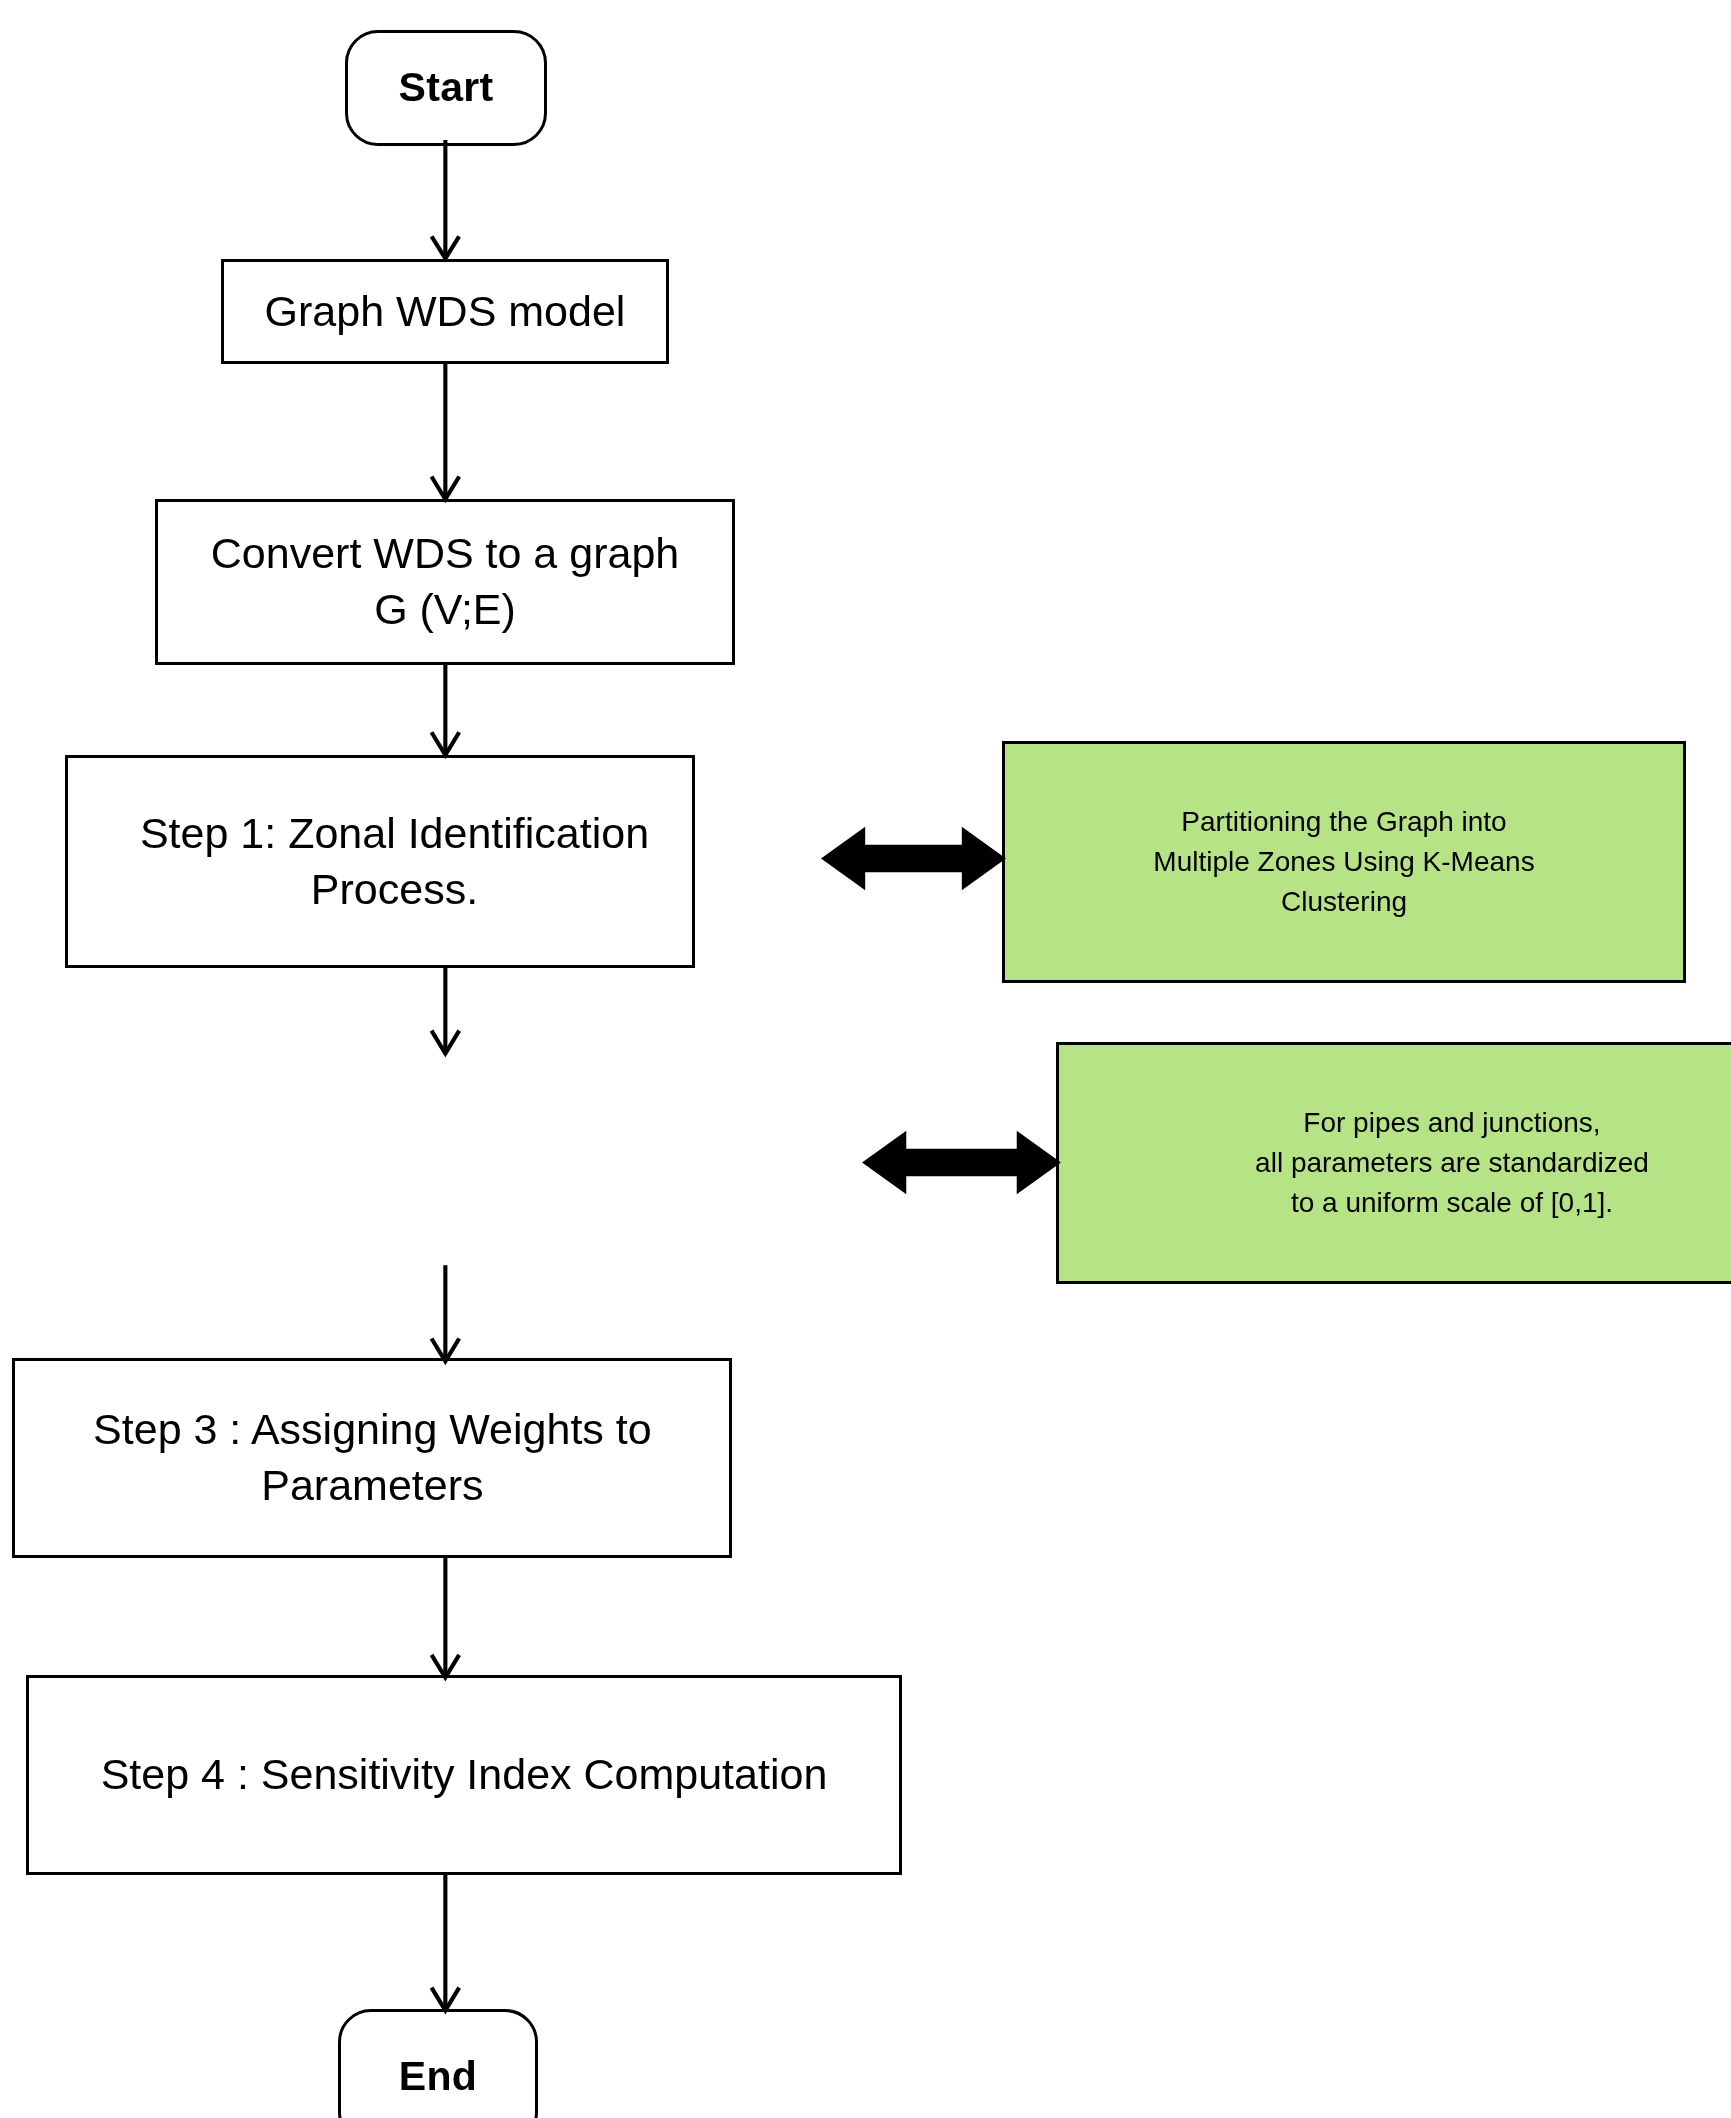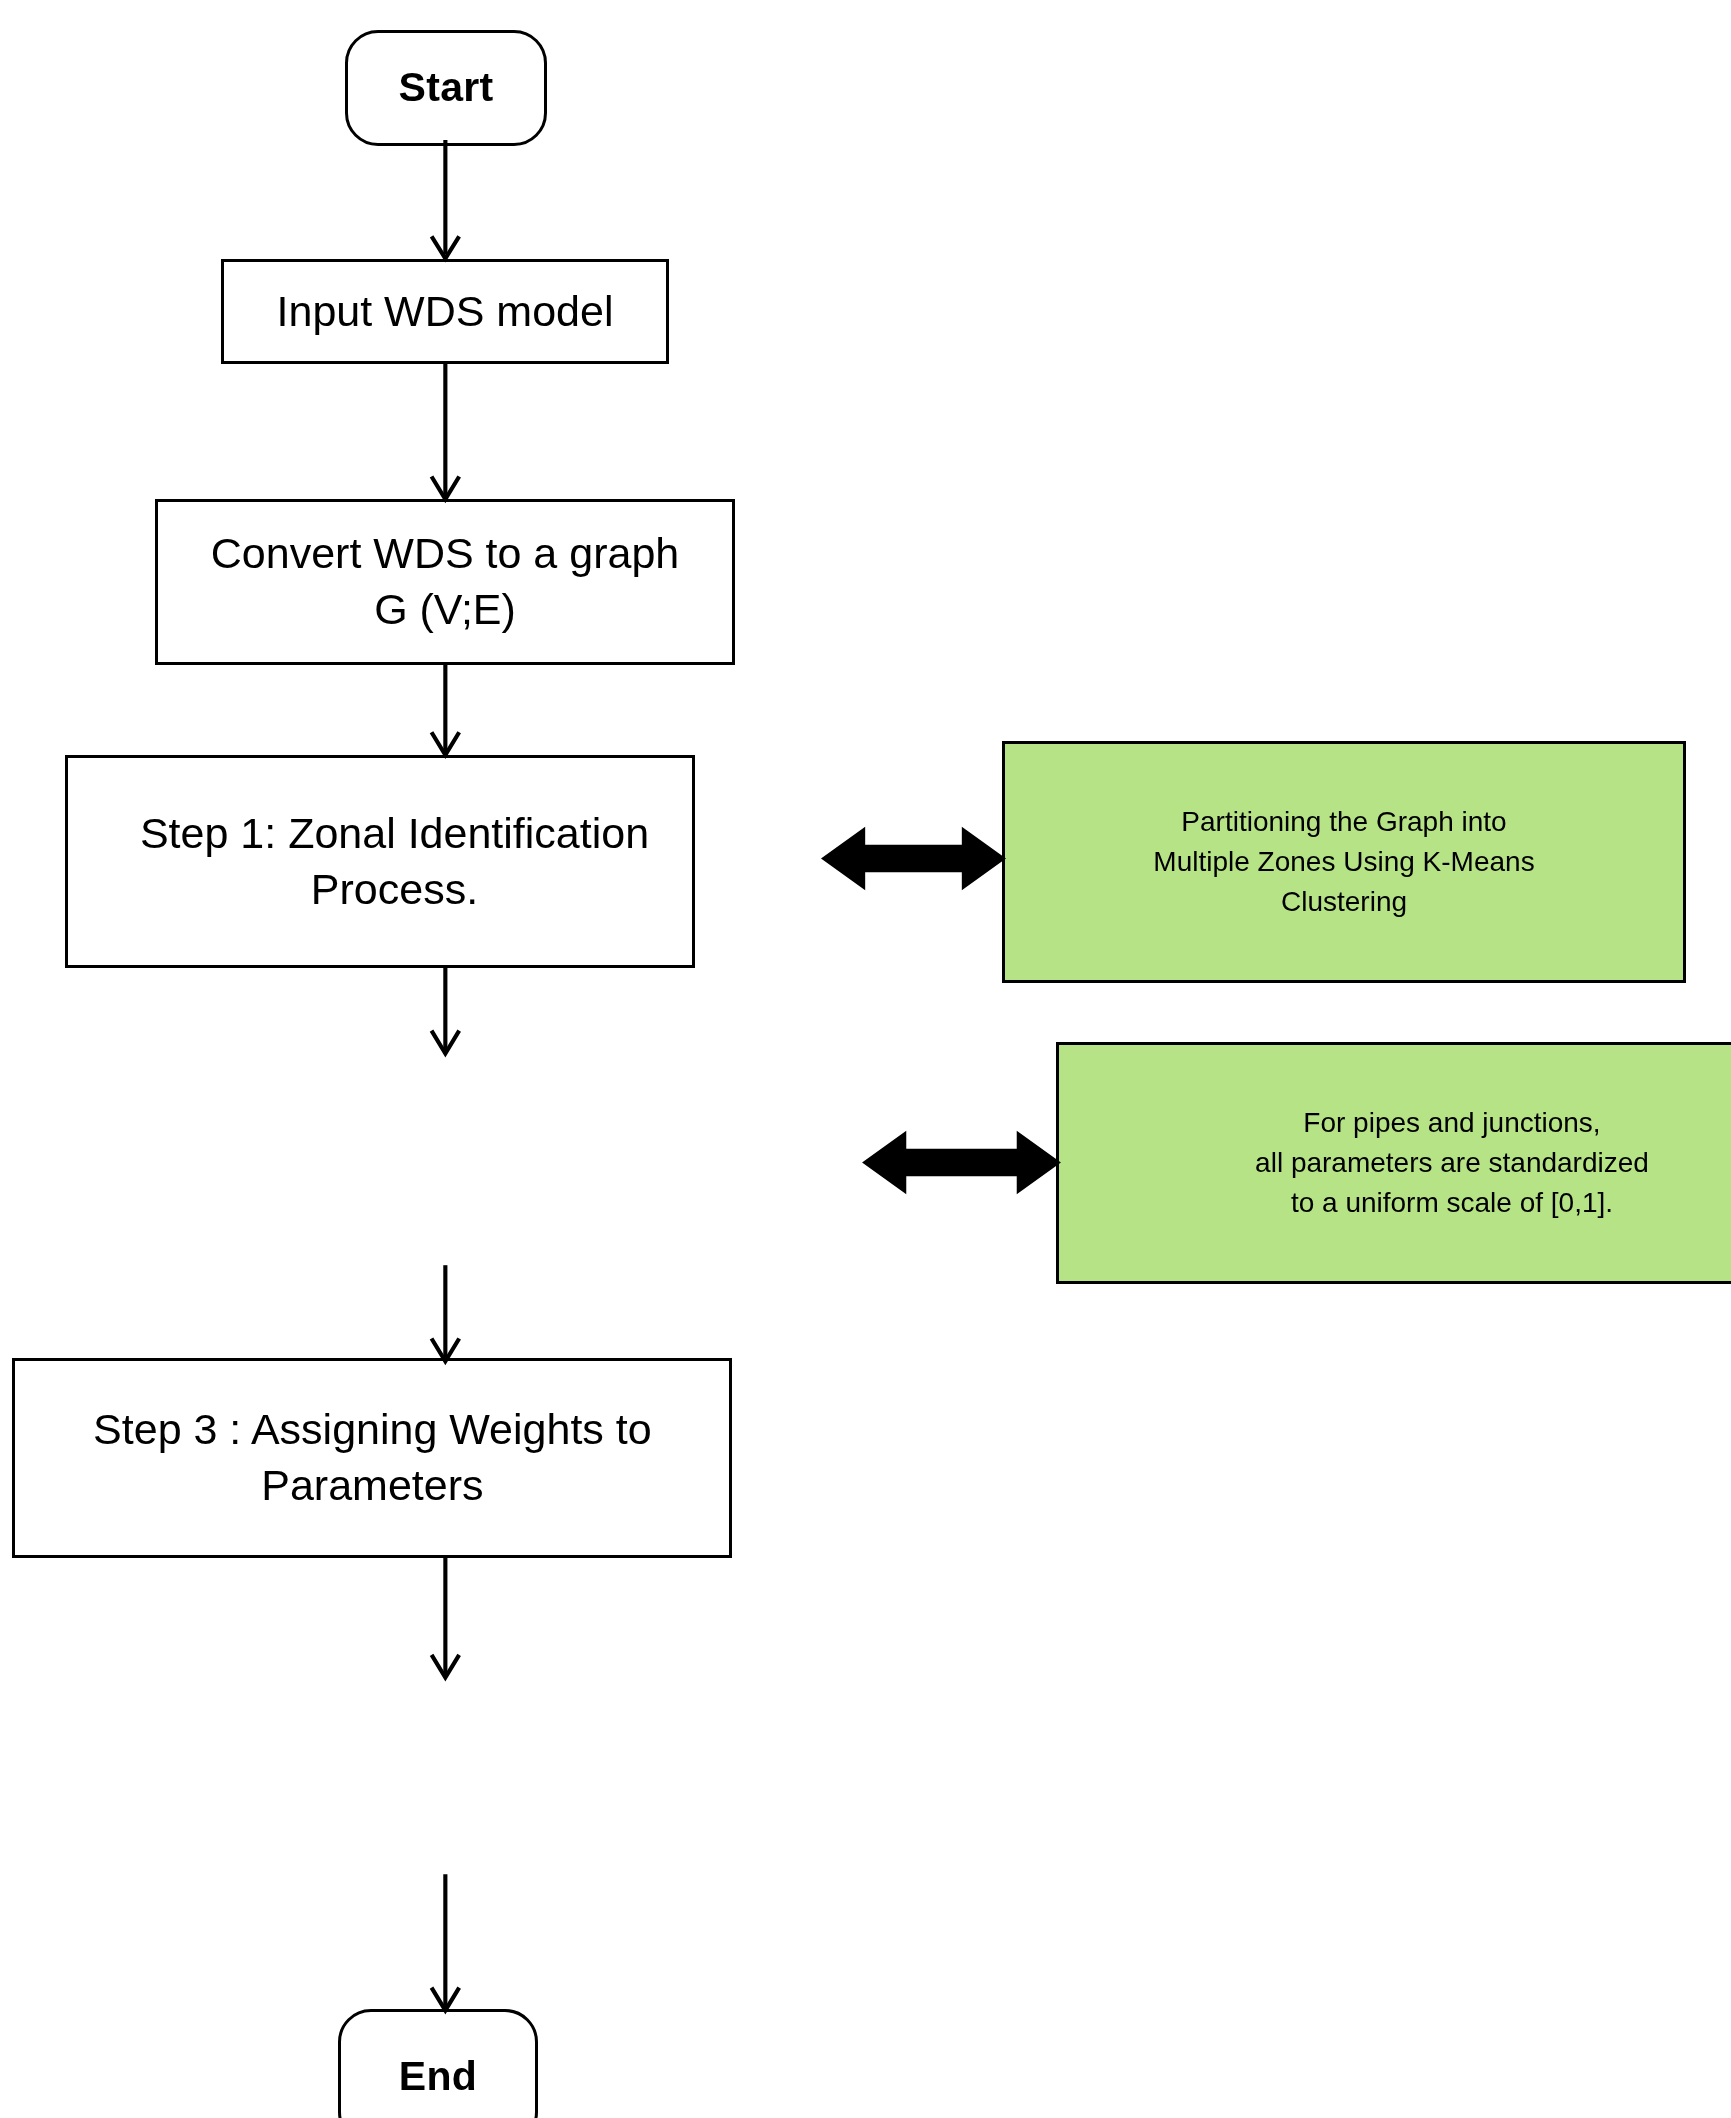--- a/index.html
+++ b/index.html
@@ -59,21 +59,21 @@
 </head>
 <body>
 
 <div id="canvas">
 
   <div class="node terminator" style="left:345px; top:30px; width:202px; height:116px;">
     <span class="label">Start</span>
   </div>
 
   <div class="node process" style="left:221px; top:259px; width:448px; height:105px;">
-    <span class="label">Input WDS model</span>
+    <span class="label">Graph WDS model</span>
   </div>
 
   <div class="node process" style="left:155px; top:499px; width:580px; height:166px;">
     <span class="label">Convert WDS to a graph
 G (V;E)</span>
   </div>
 
   <div class="node process" style="left:65px; top:755px; width:630px; height:213px;padding-left:29px;">
     <span class="label">Step 1: Zonal Identification Process.</span>
   </div>
@@ -88,20 +88,23 @@
   <div class="node note" style="left:1056px; top:1042px; width:792px; height:242px; background:#b6e386;">
     <span class="label">For pipes and junctions,
 all parameters are standardized
 to a uniform scale of [0,1].</span>
   </div>
 
   <div class="node process" style="left:12.4px; top:1358px; width:720px; height:200px;">
     <span class="label">Step 3 : Assigning Weights to Parameters</span>
   </div>
 
+  <div class="node process" style="left:26px; top:1675px; width:876px; height:200px;">
+    <span class="label">Step 4 : Sensitivity Index Computation</span>
+  </div>
 
   <div class="node terminator" style="left:338px; top:2009px; width:200px; height:136px;align-items:center;">
     <span class="label">End</span>
   </div>
 
   <div class="conn" style="left:408px; top:140px; width:83px; height:124px;">
     <svg width="83" height="124" viewBox="0 0 120 180">
       <line x1="54" y1="0" x2="54" y2="166" stroke="#000" stroke-width="6"></line>
       <polyline points="34,140 54,172 74,140" fill="none" stroke="#000" stroke-width="6"></polyline>
     </svg>

